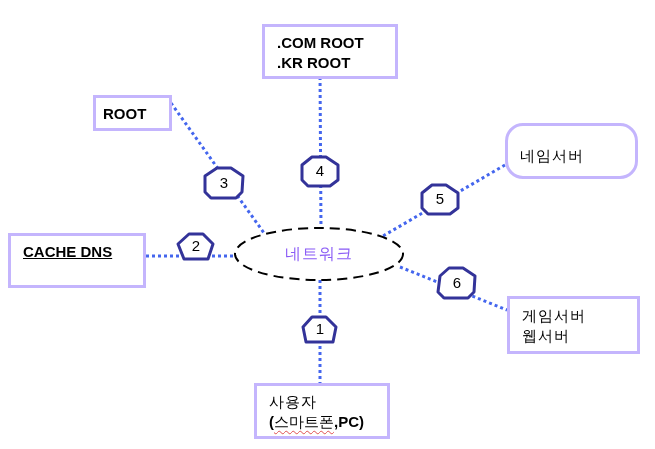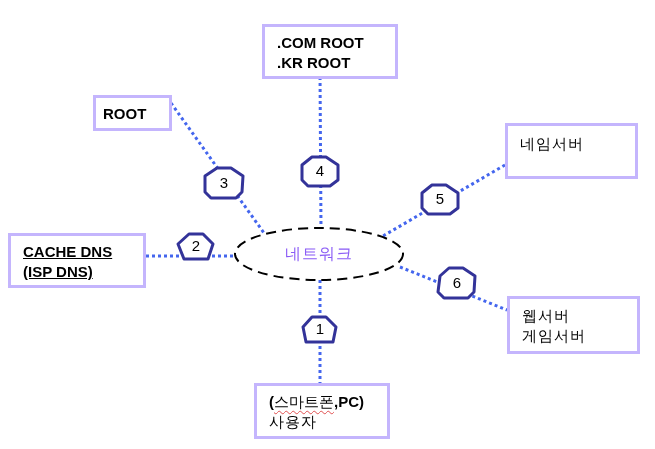--- a/index.html
+++ b/index.html
@@ -58,28 +58,27 @@
   <span class="line">.COM ROOT</span>
   <span class="line">.KR ROOT</span>
 </div>
 
 <div class="box" style="left:93px; top:75px; width:79px; height:36px; padding-top:6px; padding-left:7px;margin-top:20px;">
   <span class="line">ROOT</span>
 </div>
 
 <div class="box" style="left:8px; top:233px; width:138px; height:55px; padding-top:6px; padding-left:12px;text-decoration:underline;">
   <span class="line">CACHE DNS</span>
-  <span class="line">(ISP DNS)</span>
 </div>
 
-<div class="box" style="left:505px; top:123px; width:133px; height:56px; padding-top:8px; padding-left:12px;">
+<div class="box" style="left:505px; top:123px; width:133px; height:56px; padding-top:20px; padding-left:12px;border-radius:18px;">
   <span class="line" style="font-weight:normal; letter-spacing:1px;">네임서버</span>
 </div>
 
 <div class="box kr" style="left:507px; top:296px; width:133px; height:58px; padding-top:7px; padding-left:12px;">
+  <span class="line">게임서버</span>
   <span class="line">웹서버</span>
-  <span class="line">게임서버</span>
 </div>
 
 <div class="box" style="left:254px; top:383px; width:136px; height:56px; padding-top:6px; padding-left:12px;">
+  <span class="line" style="font-weight:normal; letter-spacing:1px;">사용자</span>
   <span class="line"><span>(</span><span class="squiggle" style="font-weight:normal;">스마트폰</span><span>,PC)</span></span>
-  <span class="line" style="font-weight:normal; letter-spacing:1px;">사용자</span>
 </div>
 
 </body></html>

